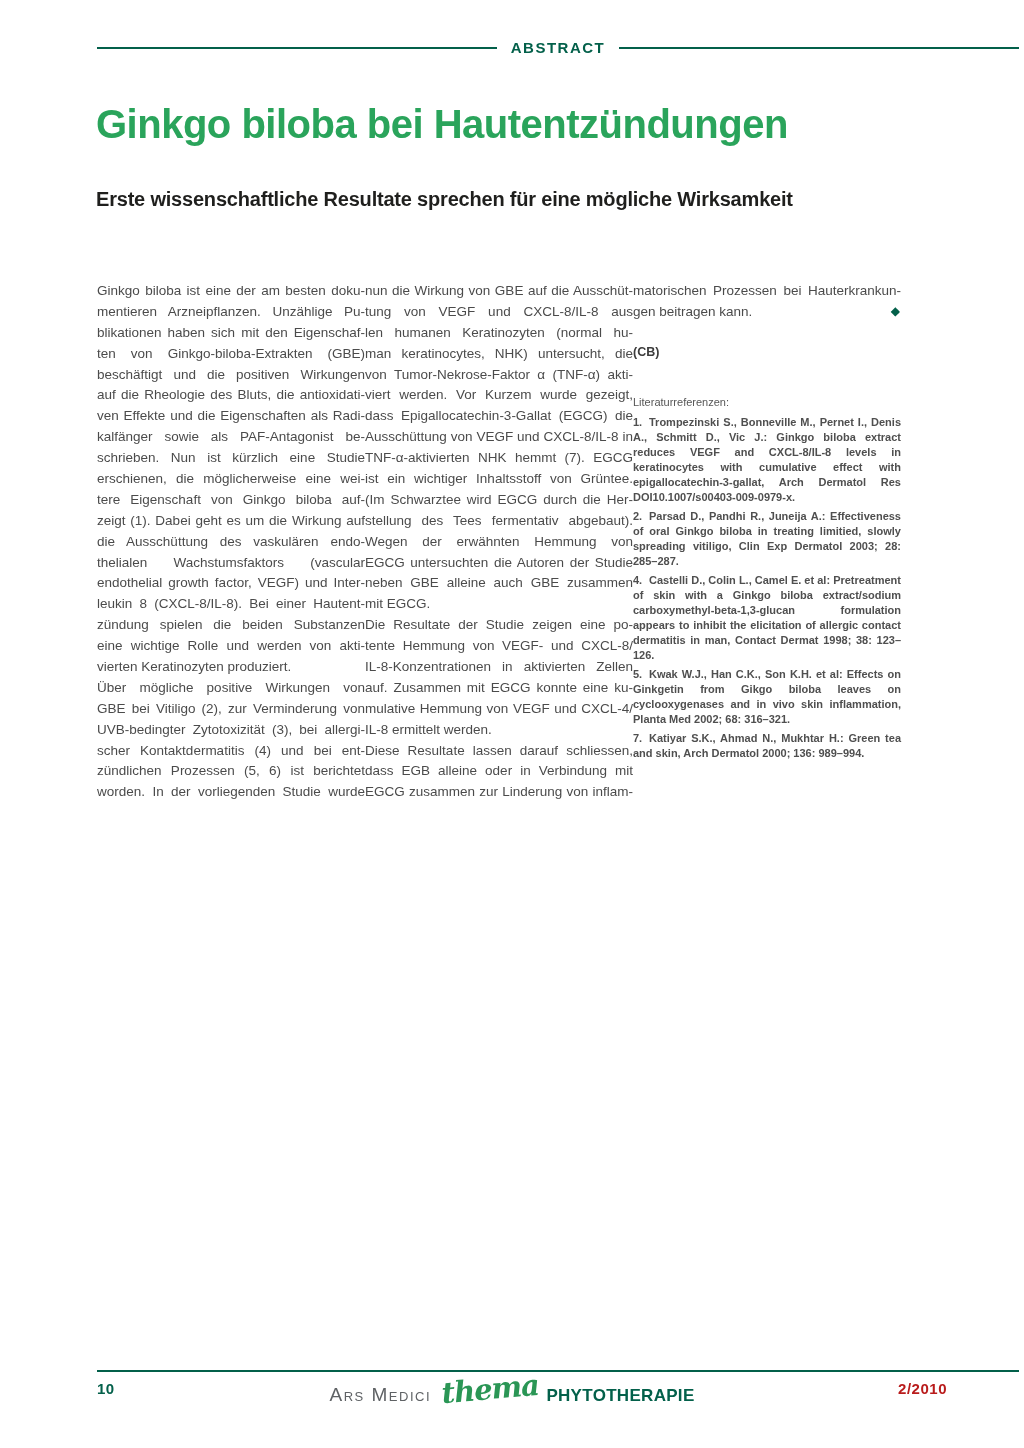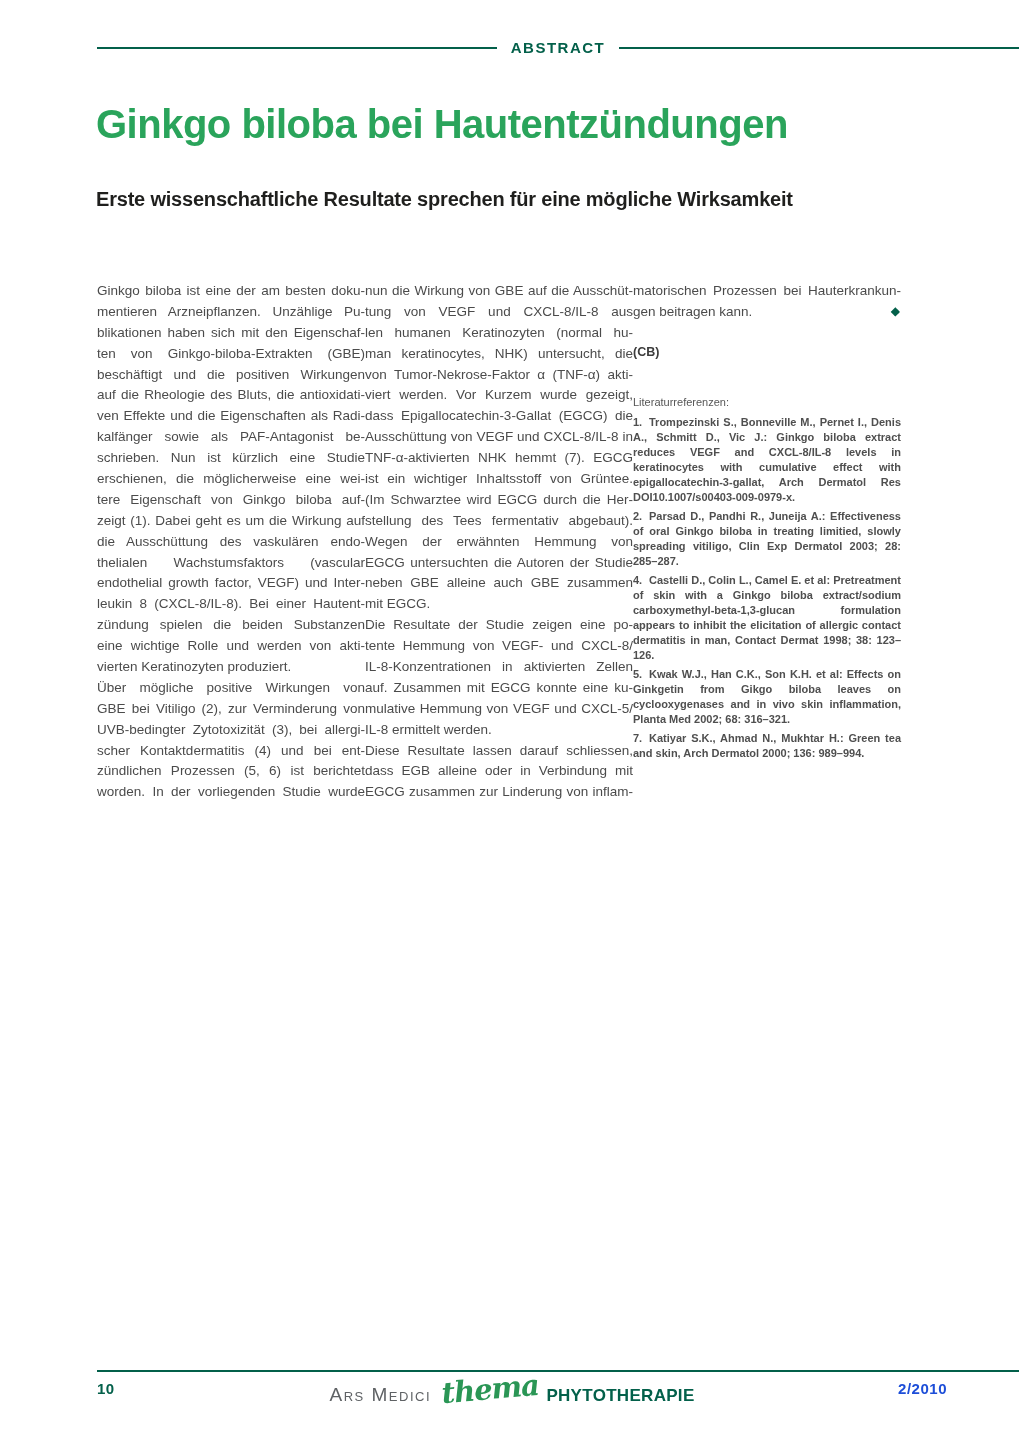--- a/index.html
+++ b/index.html
@@ -48,21 +48,21 @@
   .ref-head { margin-top:37px; font-size:11px; color:#565656; }
   .refs { margin-top:7px;font-weight:bold; }
   .ref {
     font-size:11px; line-height:15px; color:#4f4f4f;
     text-align:justify; margin-bottom:4px;
   }
   .refnum { display:inline-block; min-width:16px; }
   
   .foot-rule { position:absolute; top:1370px; left:97px; width:922px; height:2px; background:#03604a; }
   .page-num  { position:absolute; top:1380px; left:97px; font-size:15px; font-weight:bold; color:#03604a; letter-spacing:0.5px; }
-  .issue     { position:absolute; top:1380px; right:77px; font-size:15px; font-weight:bold; color:#1d4ed8; letter-spacing:0.5px;text-align:center; }
+  .issue     { position:absolute; top:1380px; right:77px; font-size:15px; font-weight:bold; color:#b91c1c; letter-spacing:0.5px;text-align:center; }
   .brand {
     position:absolute; top:1372px; left:50%; transform:translateX(-50%);
     display:flex; align-items:flex-end; white-space:nowrap;
   }
   .ars {
     font-variant:small-caps; font-size:19px; color:#5f6265; letter-spacing:1.5px;
   }
   .thema {
     font-family:"DejaVu Serif", serif; font-style:italic; font-weight:bold;
     font-size:29px; color:#2a9655; transform:rotate(-5deg);
@@ -128,21 +128,21 @@
         <div class="bline">(Im Schwarztee wird EGCG durch die Her-</div>
         <div class="bline">stellung des Tees fermentativ abgebaut).</div>
         <div class="bline">Wegen der erwähnten Hemmung von</div>
         <div class="bline">EGCG untersuchten die Autoren der Studie</div>
         <div class="bline">neben GBE alleine auch GBE zusammen</div>
         <div class="bline end">mit EGCG.</div>
         <div class="bline">Die Resultate der Studie zeigen eine po-</div>
         <div class="bline">tente Hemmung von VEGF- und CXCL-8/</div>
         <div class="bline">IL-8-Konzentrationen in aktivierten Zellen</div>
         <div class="bline">auf. Zusammen mit EGCG konnte eine ku-</div>
-        <div class="bline">mulative Hemmung von VEGF und CXCL-5/</div>
+        <div class="bline">mulative Hemmung von VEGF und CXCL-4/</div>
         <div class="bline end">IL-8 ermittelt werden.</div>
         <div class="bline">Diese Resultate lassen darauf schliessen,</div>
         <div class="bline">dass EGB alleine oder in Verbindung mit</div>
         <div class="bline">EGCG zusammen zur Linderung von inflam-</div>
       </div>
     <div class="col">
       <div>
           <div class="bline">matorischen Prozessen bei Hauterkrankun-</div>
           <div class="bline end">gen beitragen kann.</div>
         </div>

